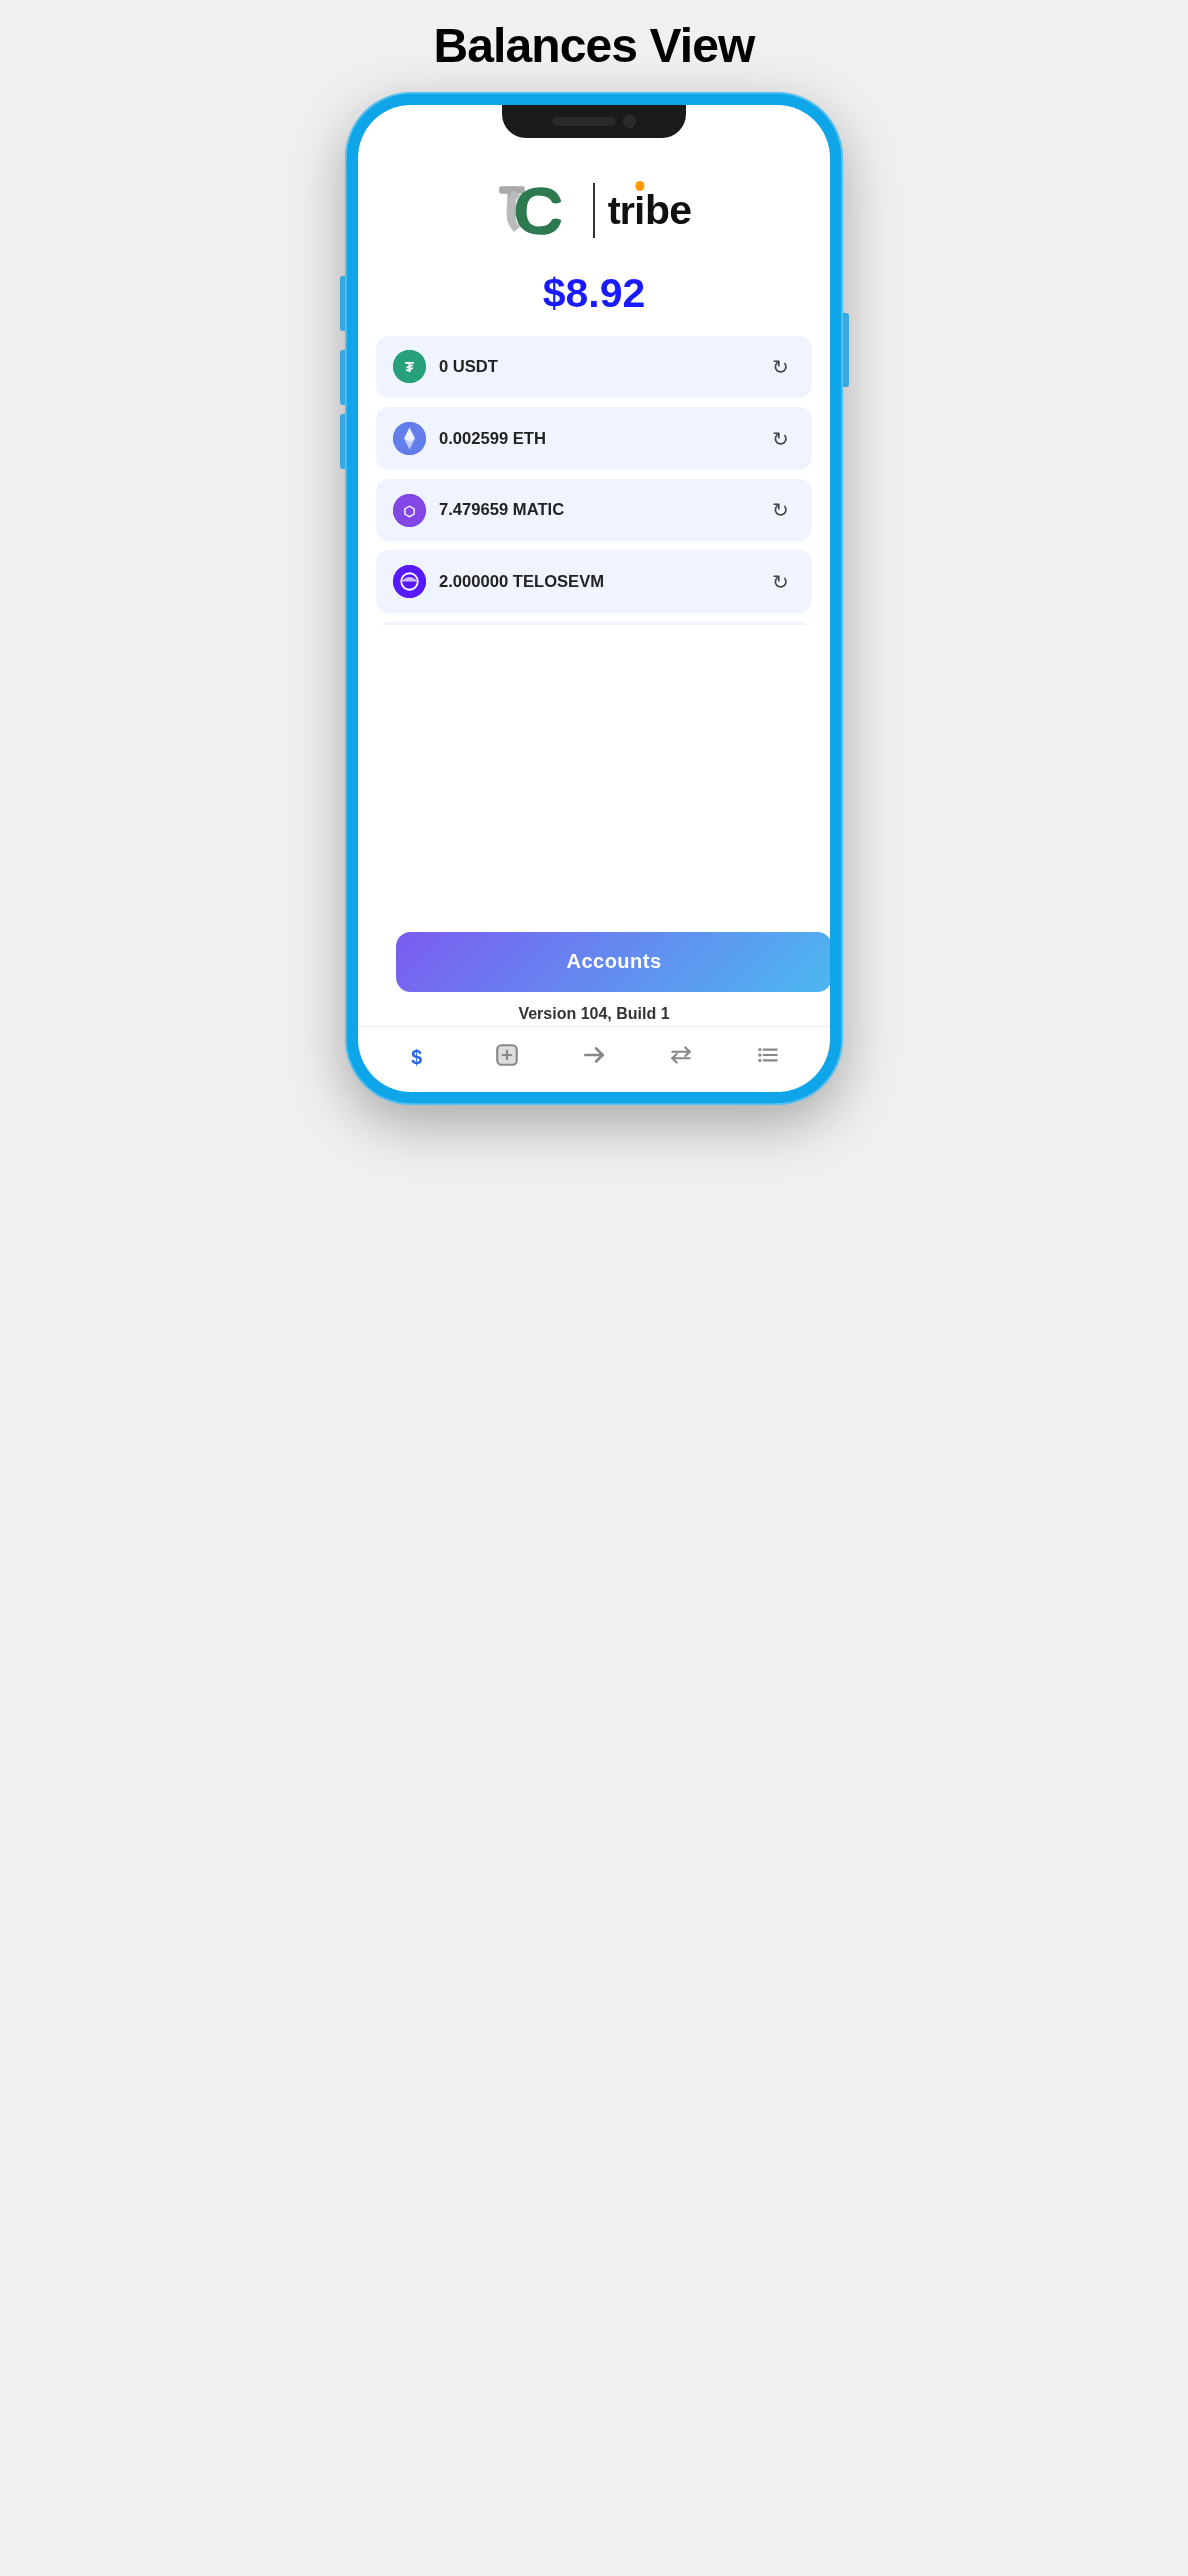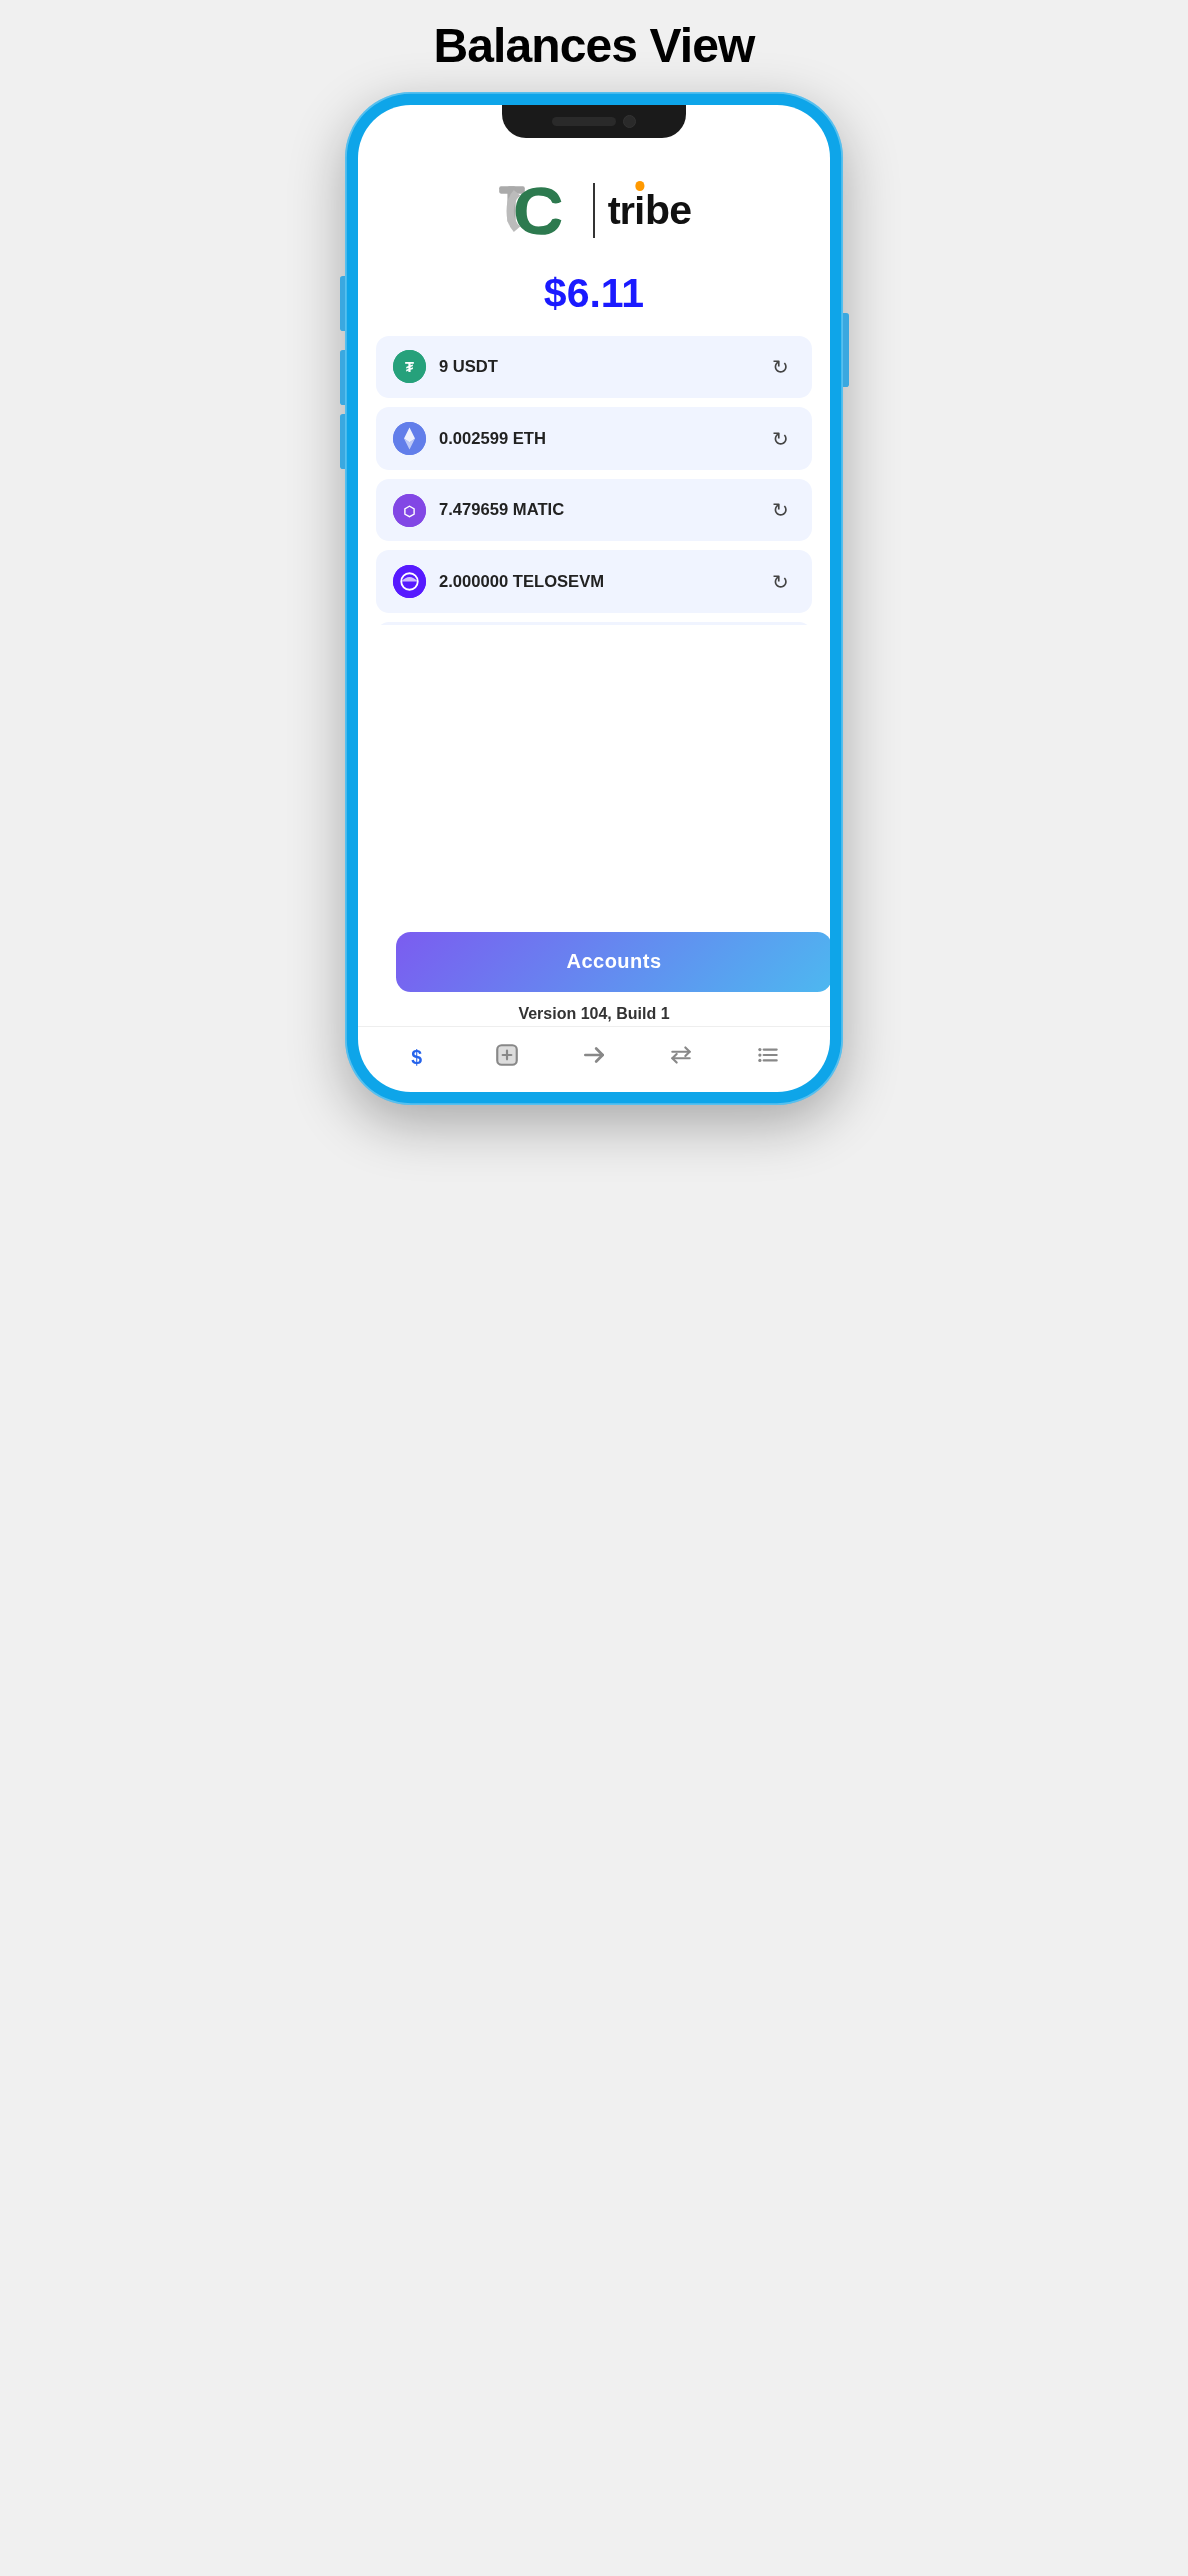--- a/index.html
+++ b/index.html
@@ -312,34 +312,34 @@
             <span style="position:relative; display:inline-block;">
               <span style="font-size:39px; font-weight:700; color:#111;">i</span>
               <span style="position:absolute; top:-7.4px; left:50%; transform:translateX(-50%); width:9.2px; height:9.2px; background:#f90; border-radius:50%;"></span>
             </span>
             <span style="font-size:41px; font-weight:700; color:#111; letter-spacing:-0.9px;">be</span>
           </div>
         </div>
       </div>
 
       <div class="total-balance">
-        <span class="balance-amount">$6.11</span>
+        <span class="balance-amount">$8.92</span>
       </div>
 
       <div class="token-list">
 
         <div class="token-row">
           <div class="token-left">
             <div class="token-icon usdt-icon">
               <svg viewBox="0 0 36 36" width="33" height="33" xmlns="http://www.w3.org/2000/svg" style="font-size:13px">
                 <circle cx="18" cy="18" r="18" fill="#26a17b"></circle>
                 <text x="18" y="24" text-anchor="middle" font-size="16" font-weight="bold" fill="white" font-family="sans-serif">₮</text>
               </svg>
             </div>
-            <span class="token-label">9 USDT</span>
+            <span class="token-label">0 USDT</span>
           </div>
           <div class="refresh-btn">↻</div>
         </div>
 
         <div class="token-row">
           <div class="token-left">
             <div class="token-icon eth-icon">
               <svg viewBox="0 0 36 36" width="33" height="33" xmlns="http://www.w3.org/2000/svg">
                 <circle cx="18" cy="18" r="18" fill="#627eea"></circle>
                 <polygon points="18,6 24,18 18,22 12,18" fill="white" opacity="0.9"></polygon>

